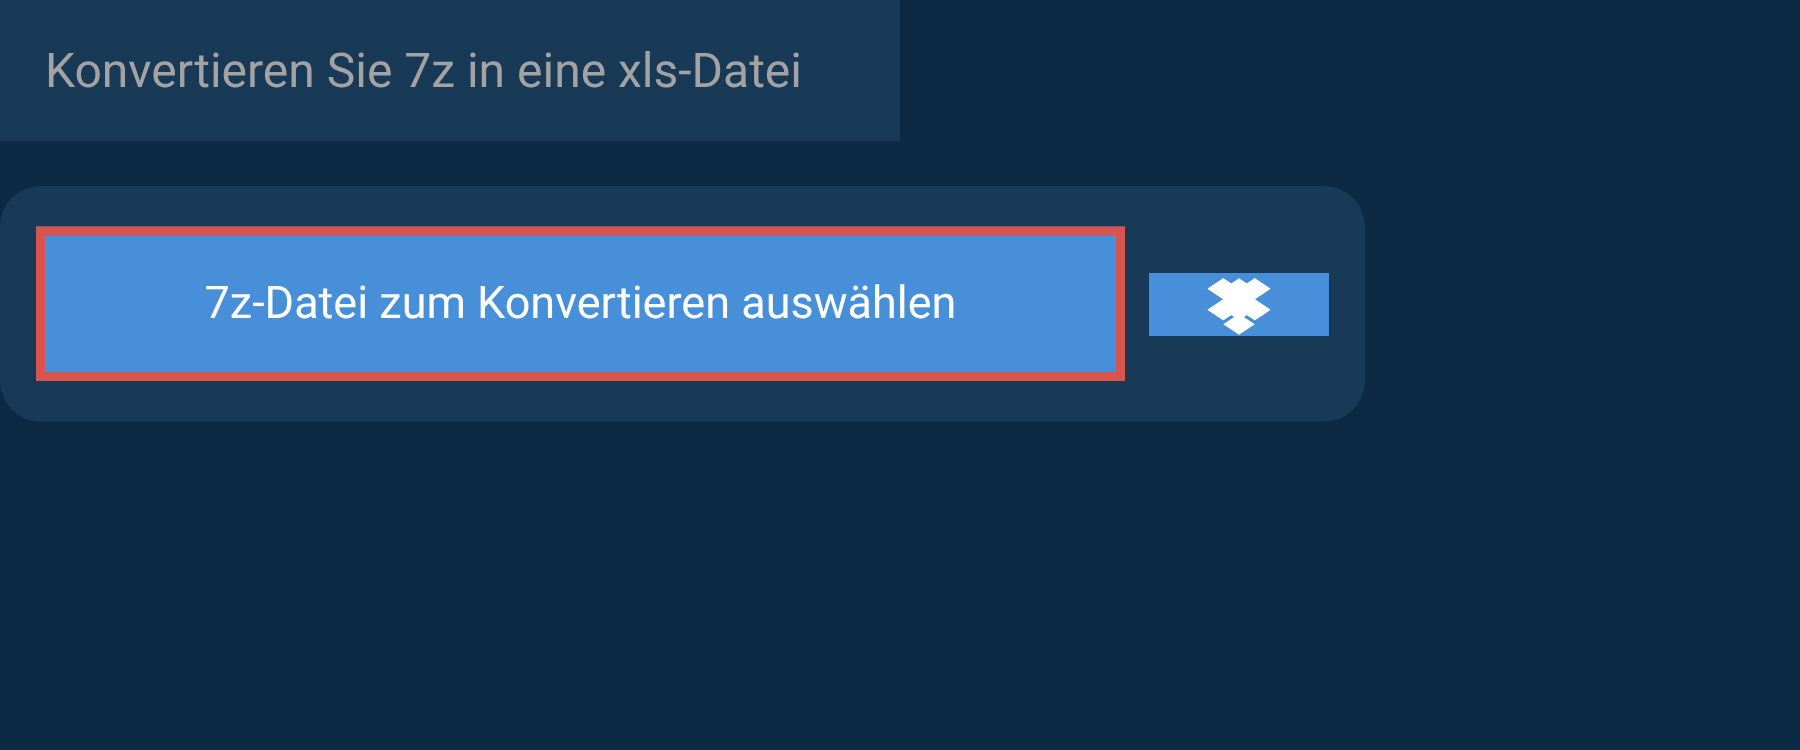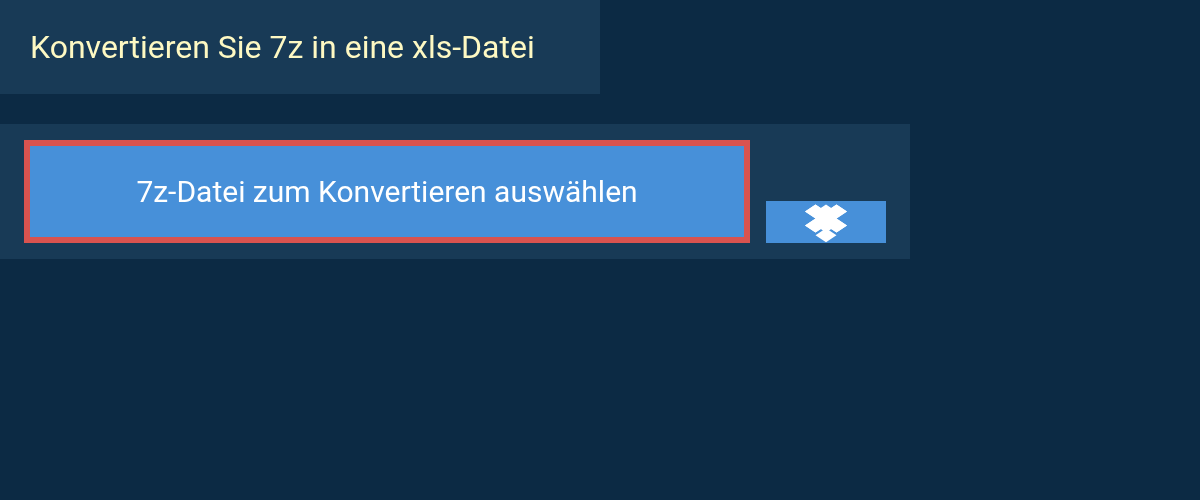--- a/index.html
+++ b/index.html
@@ -14,32 +14,33 @@
       font-family: -apple-system, BlinkMacSystemFont, "Segoe UI", Roboto, Helvetica, Arial, sans-serif;
       overflow: hidden;
     }
     .header-panel {
       background-color: #183a56;
       padding: 28px 30px;
       display: inline-block;
       min-width: 600px;
     }
     .page-title {
-      color: #fef9c3;
+      color: #a3a3a3;
       font-size: 32px;
       font-weight: 400;
     }
     .action-panel {
       background-color: #183a56;
       margin-top: 30px;
-      padding: 16px 24px;
+      padding: 27px 24px;
       display: flex;
       gap: 16px;
       width: 910px;
-      align-items: flex-end;
+      align-items: center;
+      border-radius: 27px;
     }
     .select-file-button {
       background-color: #4790d9;
       border: 6px solid #d9534f;
       color: #ffffff;
       font-size: 30px;
       font-weight: 400;
       padding: 28px 40px;
       cursor: pointer;
       flex: 1;

